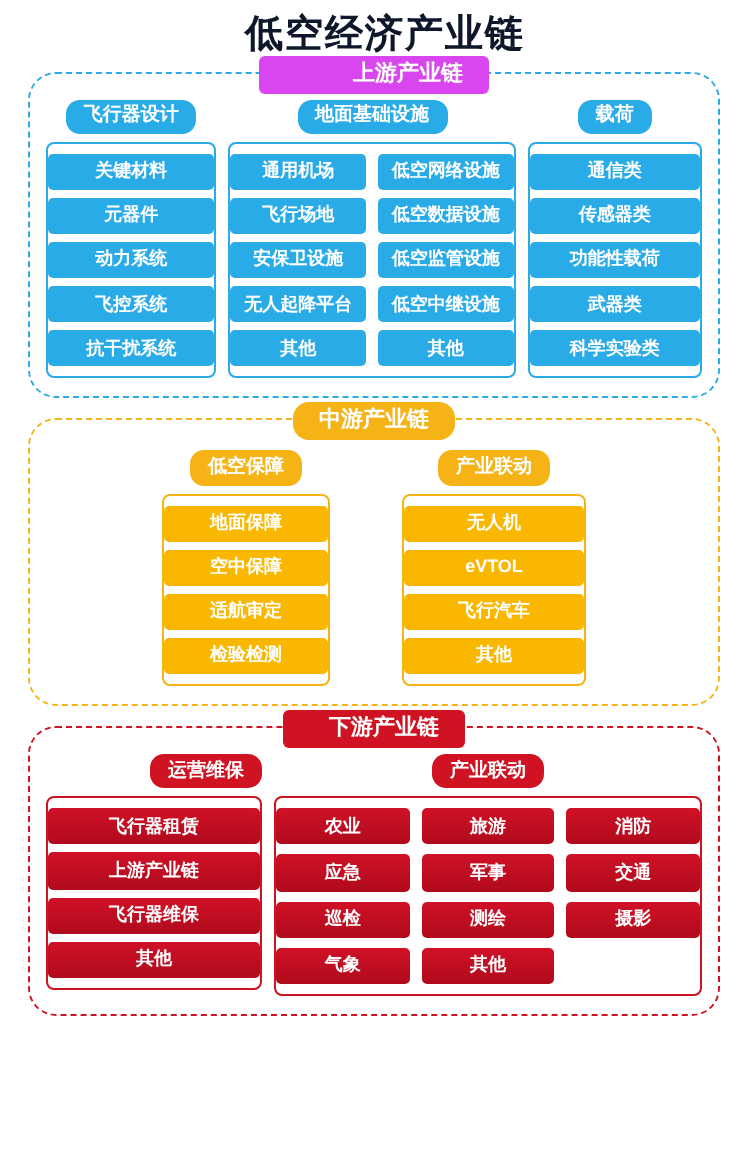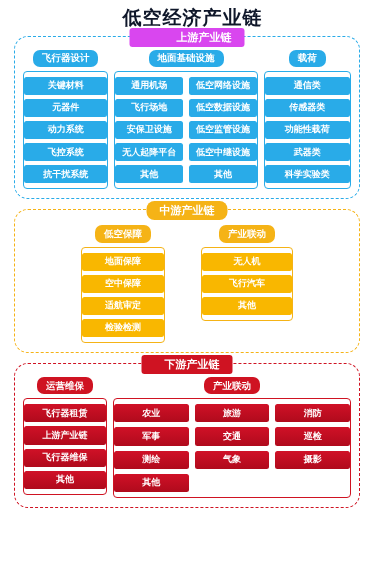--- a/index.html
+++ b/index.html
@@ -100,21 +100,21 @@
   .g-design{width:88px;}
   .g-ground{width:148px;}
   .g-payload{width:90px;}
 
   
   .mid-groups{justify-content:center;gap:36px;padding-top:2px;}
   .g-support{width:84px;}
   .g-assembly{width:92px;}
 
   
-  .g-ops{width:84px;}
+  .g-ops{width:108px;align-items:flex-end;}
   .g-link{flex:1;}
   .grid3{display:grid;grid-template-columns:repeat(3,1fr);gap:5px 6px;}
 </style>
 </head>
 <body>
 
 <div class="page">
 
   <h1 class="main-title">低空经济产业链</h1>
 
@@ -196,20 +196,21 @@
           </div>
         </div>
       </div>
 
       <div class="group m g-assembly">
         <div class="group-head">产业联动</div>
         <div class="group-box">
           <div class="cols">
             <div class="col">
               <div class="chip">无人机</div>
+              <div class="chip">eVTOL</div>
               <div class="chip">飞行汽车</div>
               <div class="chip">其他</div>
             </div>
           </div>
         </div>
       </div>
 
     </div>
   </div>
 
@@ -232,26 +233,27 @@
         </div>
       </div>
 
       <div class="group d g-link">
         <div class="group-head">产业联动</div>
         <div class="group-box">
           <div class="grid3">
             <div class="chip">农业</div>
             <div class="chip">旅游</div>
             <div class="chip">消防</div>
+            <div class="chip">应急</div>
             <div class="chip">军事</div>
             <div class="chip">交通</div>
             <div class="chip">巡检</div>
             <div class="chip">测绘</div>
+            <div class="chip">摄影</div>
             <div class="chip">气象</div>
-            <div class="chip">摄影</div>
             <div class="chip">其他</div>
           </div>
         </div>
       </div>
 
     </div>
   </div>
 
 </div>
 

